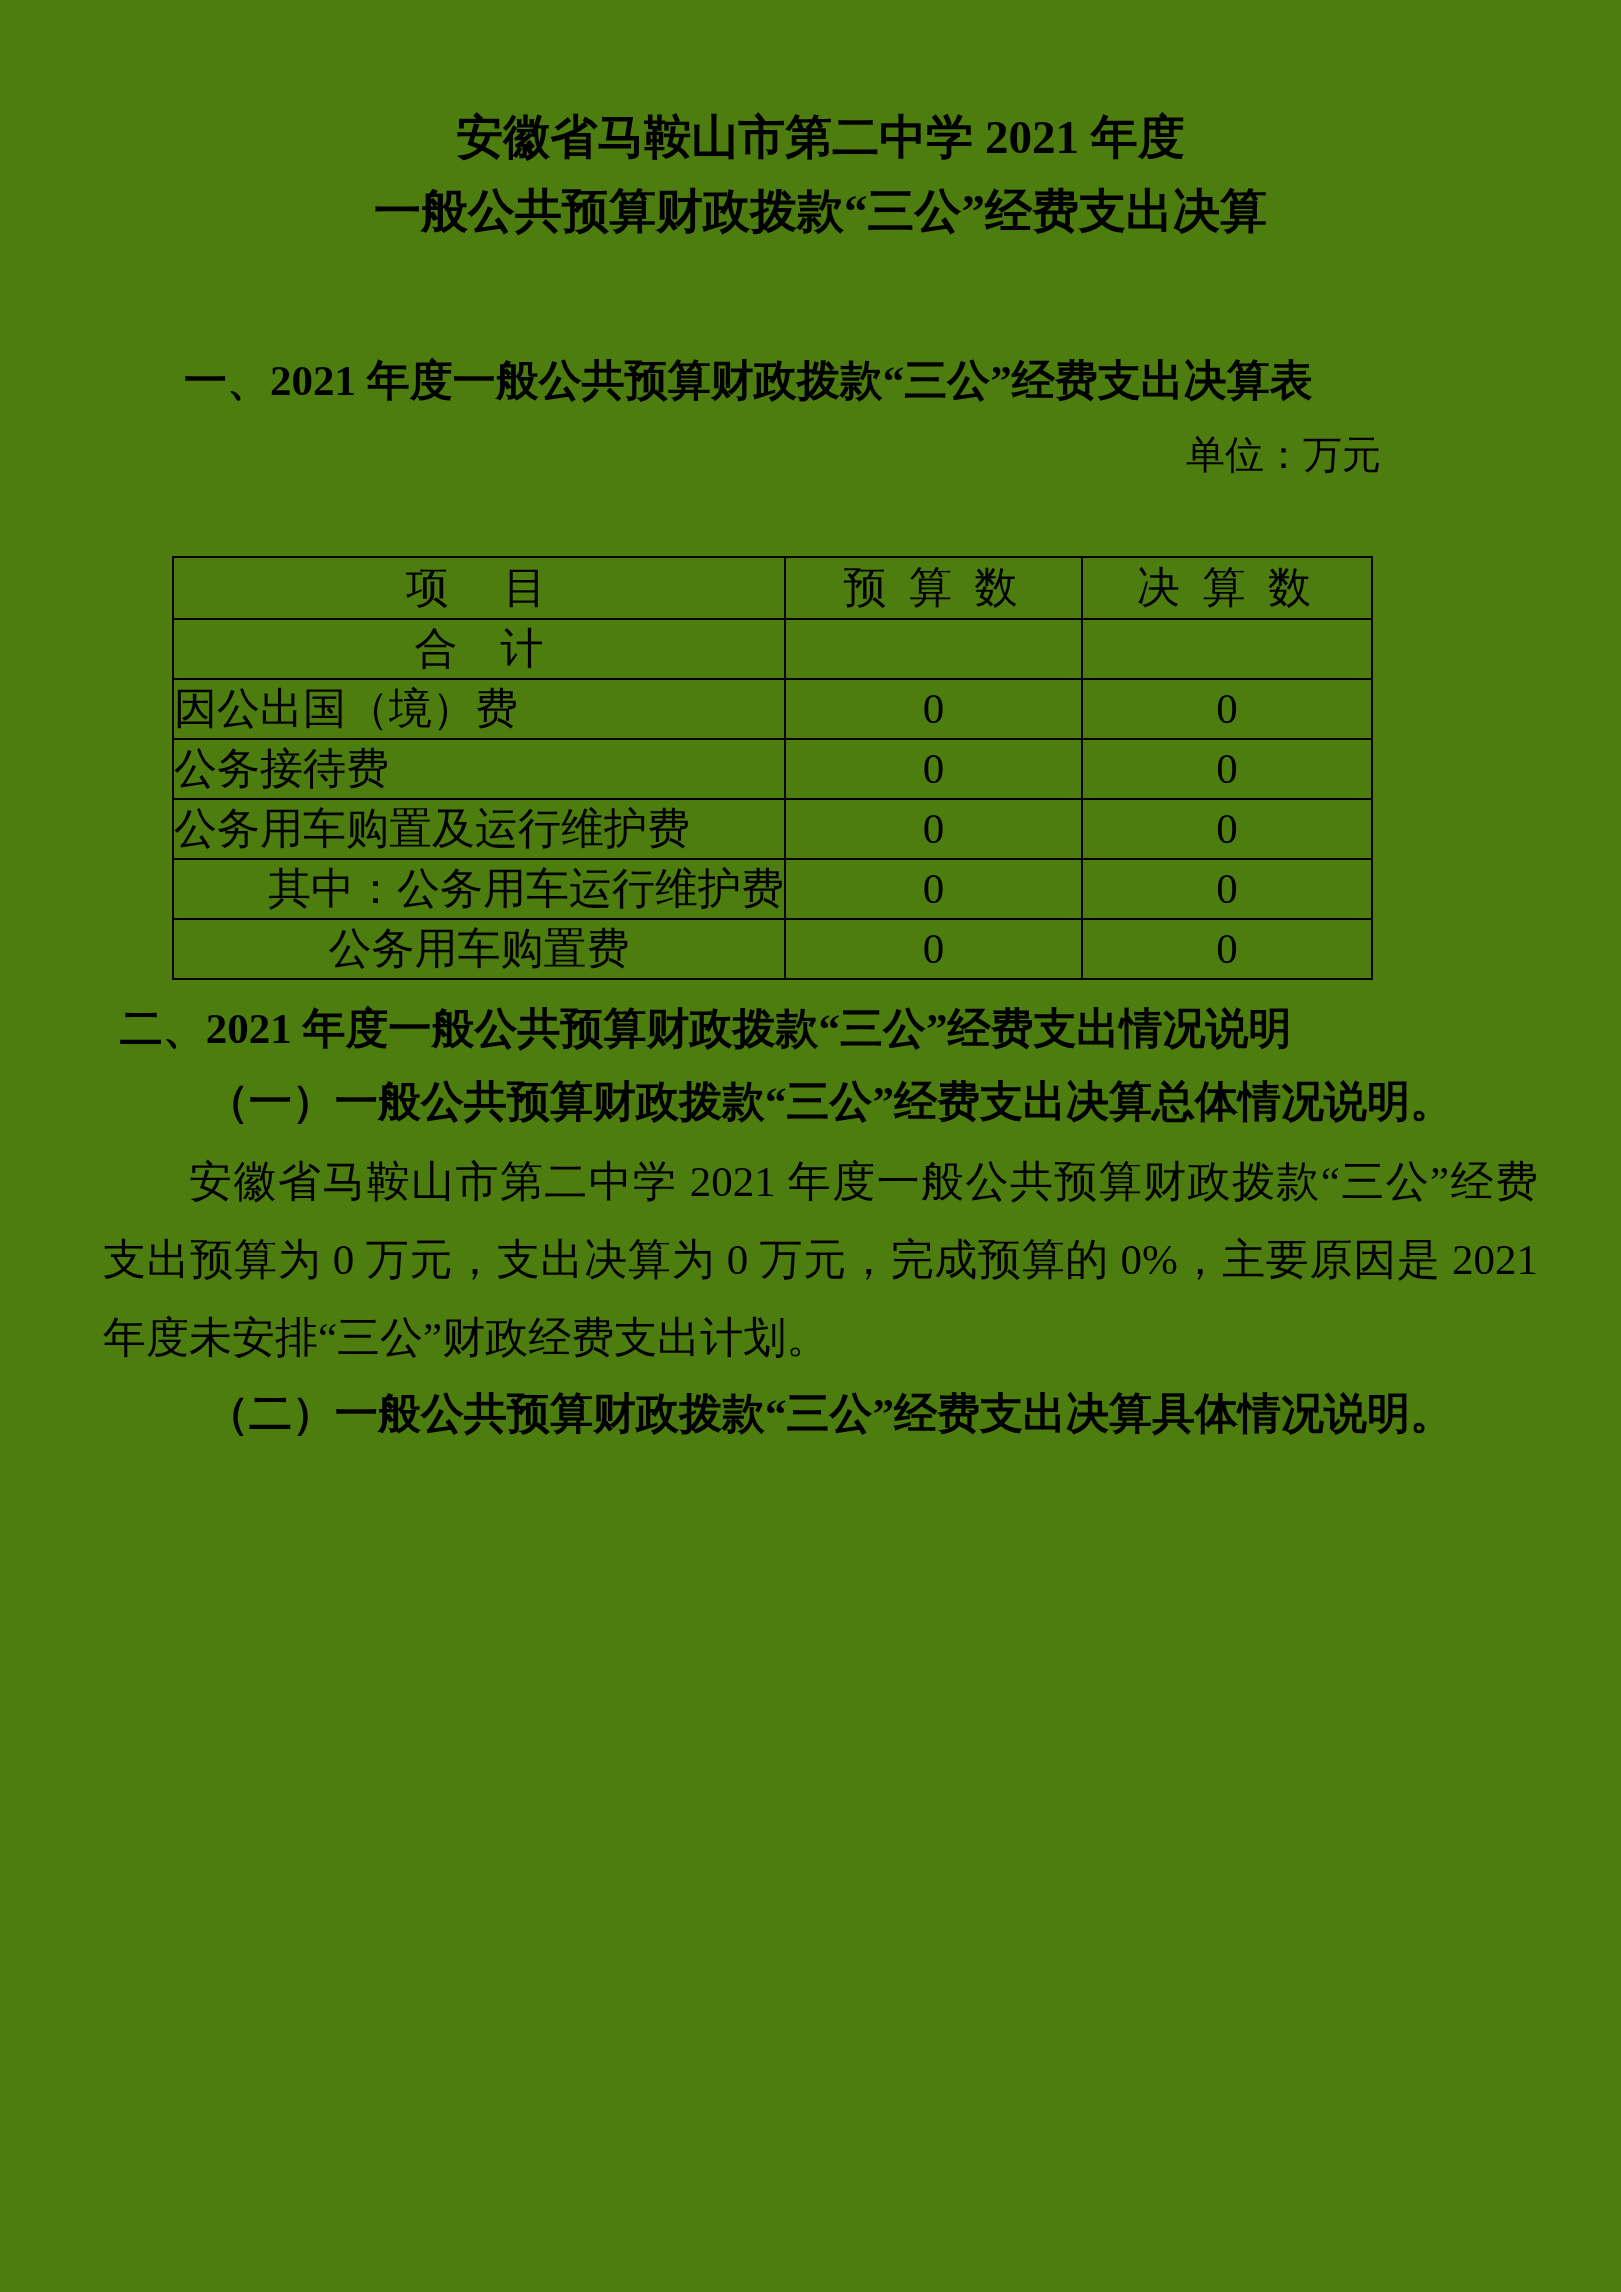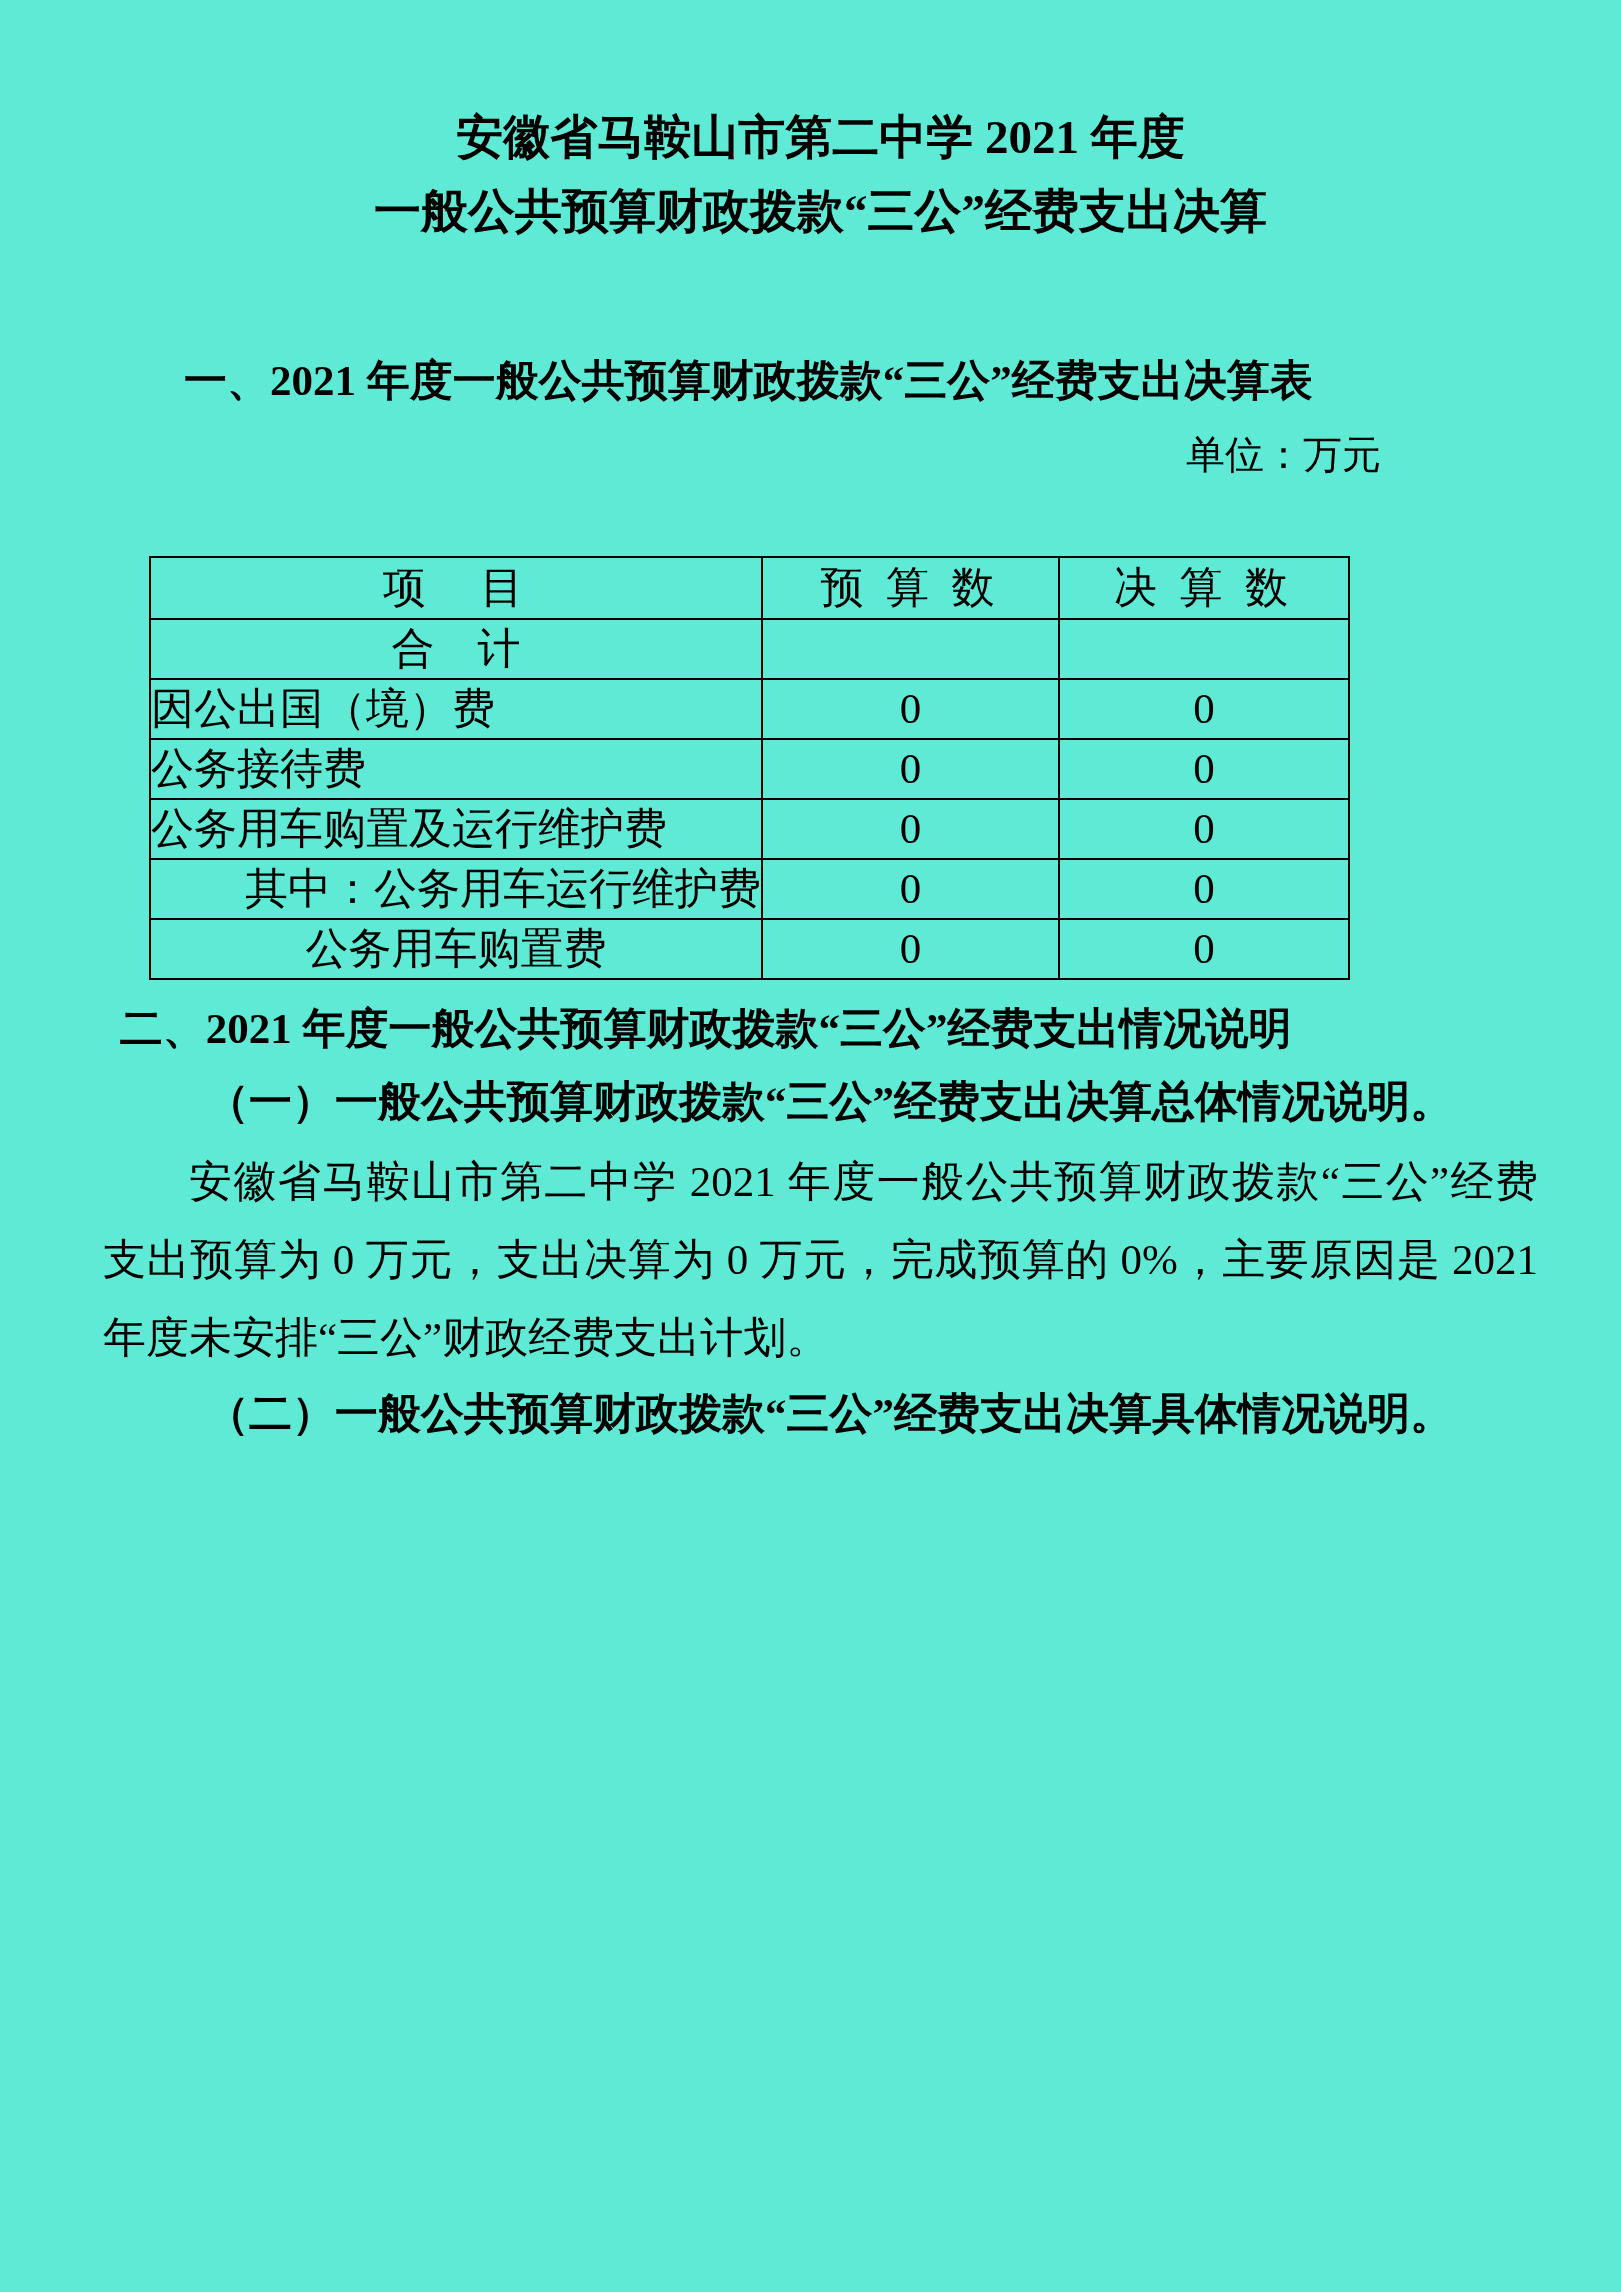--- a/index.html
+++ b/index.html
@@ -2,21 +2,21 @@
 <html><head>
 <meta charset="utf-8">
 <style>
   * { margin: 0; padding: 0; box-sizing: border-box; }
   html, body { background: #888; }
   .page {
     position: relative;
     width: 1621px;
     height: 2293px;
     margin: 0 auto;
-    background: #5eead4;
+    background: #4d7c0f;
     color: #000000;
     font-family: "Liberation Serif", "DejaVu Serif", serif;
     overflow: hidden;
   }
   .content {
     padding-left: 103px;
     padding-right: 83px;
   }
   .doc-title {
     margin-top: 100px;
@@ -33,21 +33,21 @@
   .sec1-heading { margin-top: 108px; margin-left: 81px; }
   .unit-line {
     margin-top: 24.5px;
     margin-right: 157px;
     text-align: right;
     font-size: 39px;
     line-height: 49px;
   }
   table.budget-table {
     margin-top: 77px;
-    margin-left: 46px;
+    margin-left: 69px;
     width: 1199px;
     border-collapse: collapse;
     border: 2.9px solid #000;
     table-layout: fixed;
   }
   table.budget-table td {
     border: 2px solid #000;
     font-size: 43px;
     height: 55px;
     vertical-align: middle;

